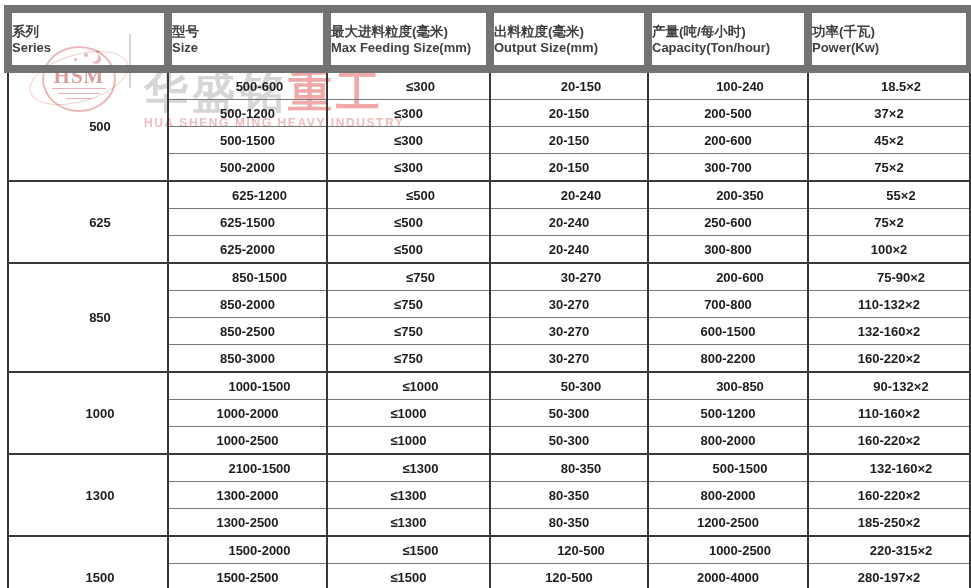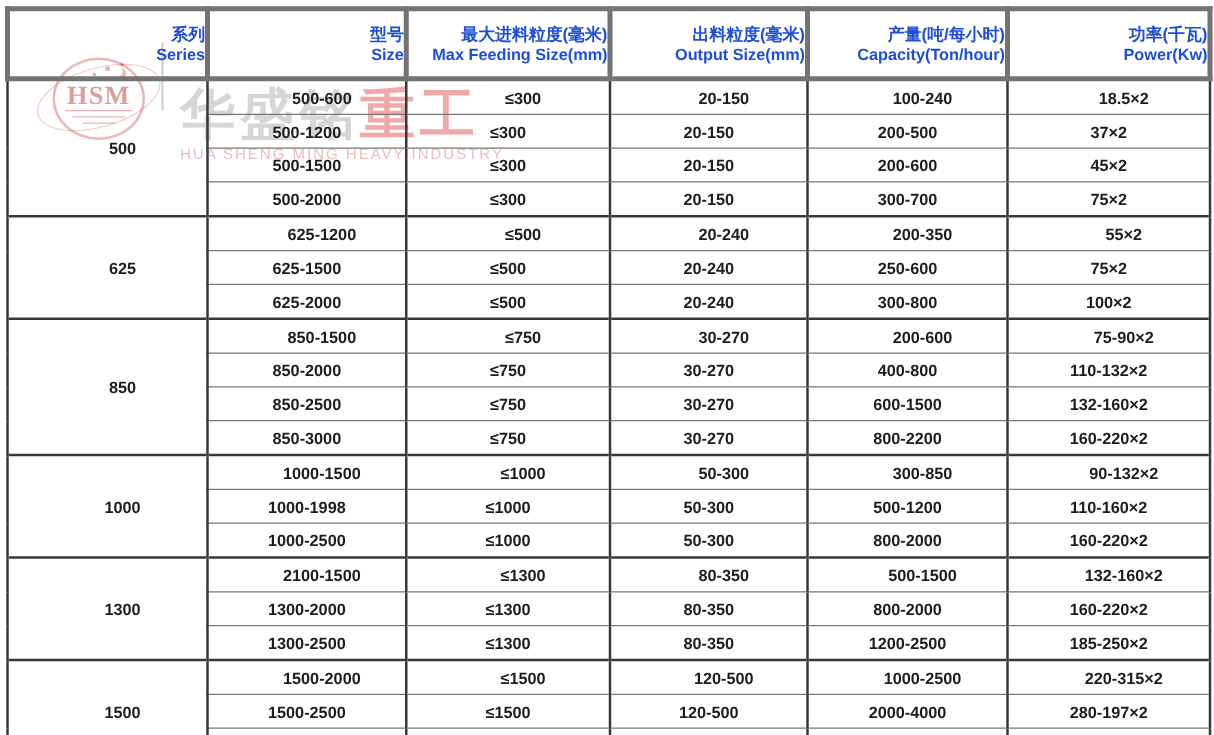--- a/index.html
+++ b/index.html
@@ -34,31 +34,31 @@
     box-shadow:3px 2px 0 0 rgba(205,85,85,.40); background:transparent;
   }
   .wm-wave { position:absolute; left:50%; transform:translateX(-50%); height:0;
     border-top:1.5px solid rgba(205,85,85,.45); }
   .wm-wave.w1 { top:40px; width:54px; }
   .wm-wave.w2 { top:45px; width:42px; }
   .wm-wave.w3 { top:50px; width:26px; }
   .wm-divider { position:absolute; left:113px; top:34px; width:2px; height:54px; background:#d4d4d4; }
   .wm-text { position:absolute; left:128px; top:42px; }
   .wm-zh { font-size:44px; font-weight:700; line-height:44px; letter-spacing:4px; white-space:nowrap;margin-top:28px; }
-  .wm-en { margin-top:2px; font-size:12px; font-weight:400; letter-spacing:1.6px; white-space:nowrap; }
+  .wm-en { margin-top:2px; font-size:12px; font-weight:700; letter-spacing:1.6px; white-space:nowrap; }
 
   
   table.spec {
     position:absolute; left:4px; top:5px; width:962px; height:579px; z-index:1;
     border-collapse:collapse; table-layout:fixed; background:transparent;
     border:2px solid #383838;
   }
   .spec th {
-    height:52px; border:4px solid #737373; padding:0;
-    text-align:right; vertical-align:middle; color:#1d4ed8;
+    height:52px; border:8px solid #737373; padding:0;
+    text-align:left; vertical-align:middle; color:#404040;
   }
   .h-zh { font-size:13.5px; font-weight:700; line-height:17px; }
   .h-en { font-size:13px;  font-weight:700; line-height:16px; }
   .spec td {
     height:26px; padding:0; text-align:center; vertical-align:middle;
     font-size:13px; font-weight:700; color:#1d1d1d;
     border-left:2px solid #383838; border-right:2px solid #383838;
     border-top:1.5px solid #777777; border-bottom:1.5px solid #777777;
   }
   .spec tr.group-start td { border-top:2px solid #383838;padding-left:24px; }
@@ -184,21 +184,21 @@
           <td>850-1500</td>
           <td>≤750</td>
           <td>30-270</td>
           <td>200-600</td>
           <td>75-90×2</td>
         </tr>
         <tr>
           <td>850-2000</td>
           <td>≤750</td>
           <td>30-270</td>
-          <td>400-800</td>
+          <td>700-800</td>
           <td>110-132×2</td>
         </tr>
         <tr>
           <td>850-2500</td>
           <td>≤750</td>
           <td>30-270</td>
           <td>600-1500</td>
           <td>132-160×2</td>
         </tr>
         <tr>
@@ -210,21 +210,21 @@
         </tr>
         <tr class="group-start">
           <td class="series-cell" rowspan="3">1000</td>
           <td>1000-1500</td>
           <td>≤1000</td>
           <td>50-300</td>
           <td>300-850</td>
           <td>90-132×2</td>
         </tr>
         <tr>
-          <td>1000-1998</td>
+          <td>1000-2000</td>
           <td>≤1000</td>
           <td>50-300</td>
           <td>500-1200</td>
           <td>110-160×2</td>
         </tr>
         <tr>
           <td>1000-2500</td>
           <td>≤1000</td>
           <td>50-300</td>
           <td>800-2000</td>

